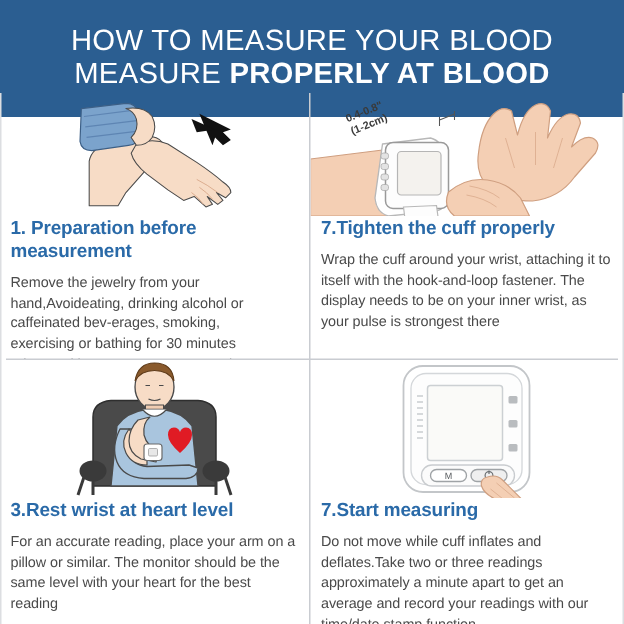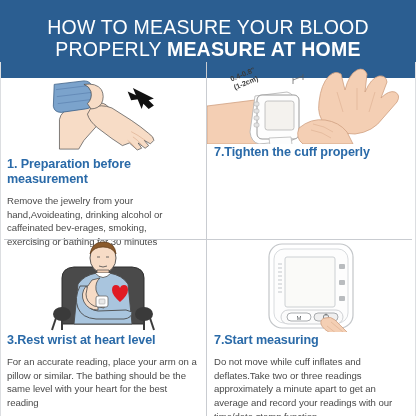--- a/index.html
+++ b/index.html
@@ -63,21 +63,21 @@
     left: 0;
     top: 62px;
     width: 416px;
     height: 354px;
   }
   .panel {
     position: absolute;
     box-sizing: border-box;
     overflow: hidden;
   }
-  .panel-tl { left: 0;     top: 12px;    width: 181px; height: 178px; }
+  .panel-tl { left: 0;     top: 0;    width: 181px; height: 178px; }
   .panel-tr { left: 207px; top: 0;    width: 209px; height: 178px; }
   .panel-bl { left: 0;     top: 178px;width: 207px; height: 176px; }
   .panel-br { left: 207px; top: 178px;width: 209px; height: 176px; }
 
   
   .divider-v {
     position: absolute;
     left: 206px;
     top: 0;
     width: 1px;
@@ -159,21 +159,21 @@
     pointer-events: none;
   }
 </style>
 </head>
 <body>
 
 <div id="infographic">
 
   <div class="header">
     <div class="header-line header-line1">HOW TO MEASURE YOUR BLOOD</div>
-    <div class="header-line header-line2"><span>PROPERLY </span><span class="strong">MEASURE AT HOME</span></div>
+    <div class="header-line header-line2"><span>MEASURE </span><span class="strong">PROPERLY AT BLOOD</span></div>
   </div>
 
   <div class="grid">
 
     <div class="edge-left"></div>
     <div class="edge-right"></div>
 
     <div class="panel panel-tl">
 
       <div class="illo">
@@ -248,20 +248,21 @@
           </g>
         </svg>
         <div class="cuff-annotation">
           <div>0.4-0.8"</div>
           <div>(1-2cm)</div>
         </div>
       </div>
 
       <div class="text-block">
         <p class="step-title">7.Tighten the cuff properly</p>
+        <p class="step-body">Wrap the cuff around your wrist, attaching it to itself with the hook-and-loop fastener. The display needs to be on your inner wrist, as your pulse is strongest there</p>
       </div>
     </div>
 
     <div class="panel panel-bl">
 
       <div class="illo">
         <svg viewBox="0 0 207 92" xmlns="http://www.w3.org/2000/svg">
 
           <path d="M62 38 Q62 28 74 27 L132 27 Q144 28 144 38 L144 84 L62 84 Z" fill="#4a4a4a" stroke="#2e2e2e" stroke-width="1"></path>
 
@@ -295,21 +296,21 @@
           <path d="M86 46 Q80 54 84 62 Q88 70 98 70 L98 62 Q90 60 90 52 Z" fill="#f7dcc6" stroke="#4a4a4a" stroke-width="0.8"></path>
           <path d="M92 40 Q86 46 86 54 Q86 62 94 66 L104 68 L106 60 Q98 58 96 50 Q95 42 100 38 Z" fill="#f7dcc6" stroke="#4a4a4a" stroke-width="0.8" stroke-linejoin="round"></path>
 
           <rect x="96" y="56" width="12" height="11" rx="2" fill="#ffffff" stroke="#6a6a6a" stroke-width="0.8"></rect>
           <rect x="99" y="59" width="6" height="5" rx="0.8" fill="#e8e8e8" stroke="#9a9a9a" stroke-width="0.5"></rect>
         </svg>
       </div>
 
       <div class="text-block">
         <p class="step-title">3.Rest wrist at heart level</p>
-        <p class="step-body">For an accurate reading, place your arm on a pillow or similar. The bathing should be the same level with your heart for the best reading</p>
+        <p class="step-body">For an accurate reading, place your arm on a pillow or similar. The monitor should be the same level with your heart for the best reading</p>
       </div>
     </div>
 
     <div class="panel panel-br">
 
       <div class="illo">
         <svg viewBox="0 0 209 92" xmlns="http://www.w3.org/2000/svg">
 
           <rect x="62" y="4" width="84" height="84" rx="13" fill="#ffffff" stroke="#c3c6c9" stroke-width="1.2"></rect>
           <rect x="67" y="9" width="74" height="74" rx="10" fill="#fdfdfd" stroke="#d4d7da" stroke-width="0.9"></rect>

